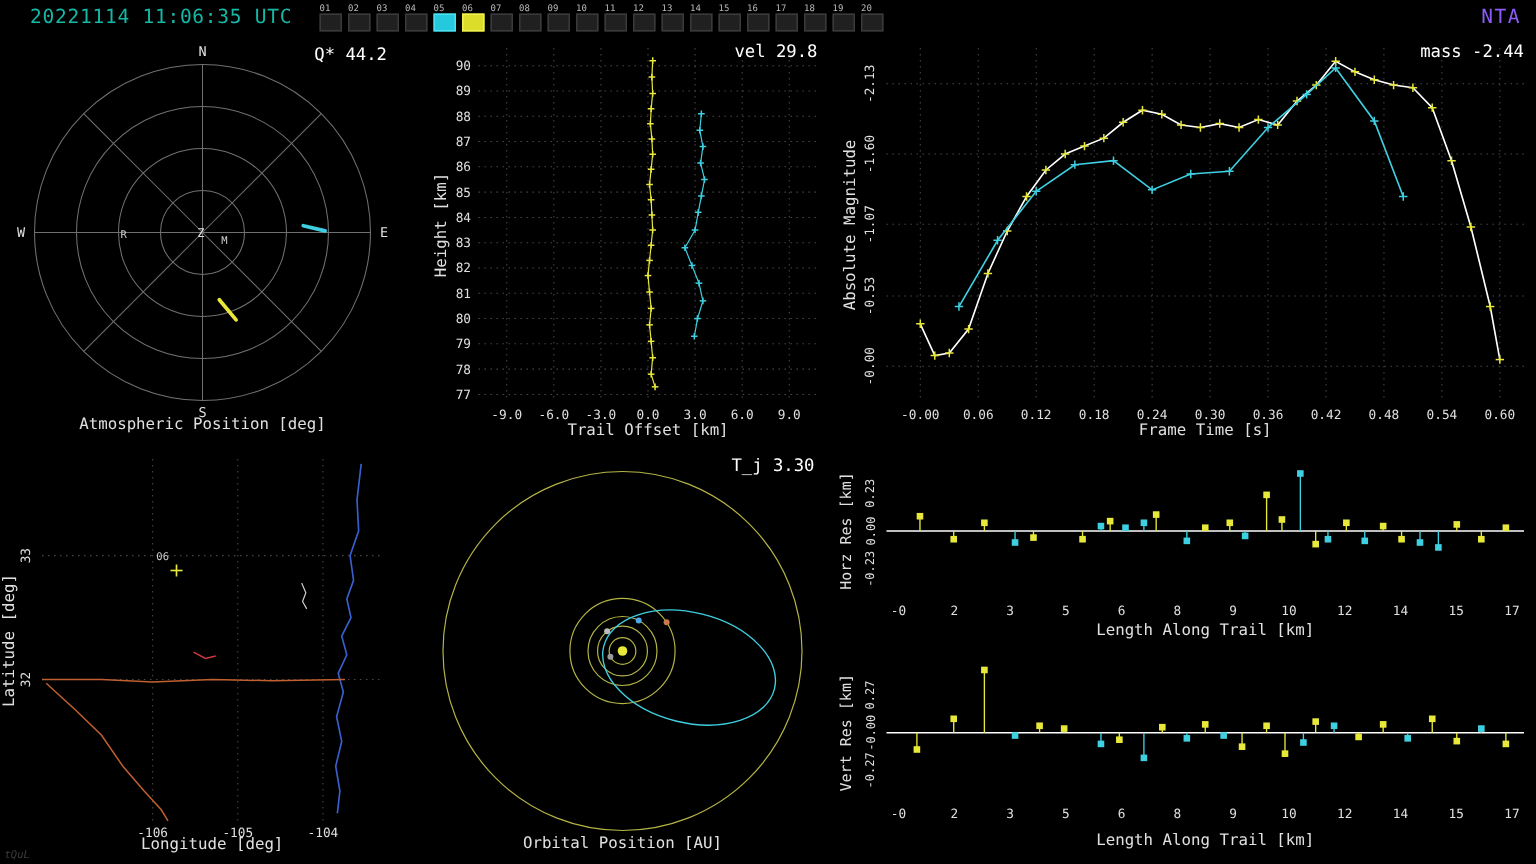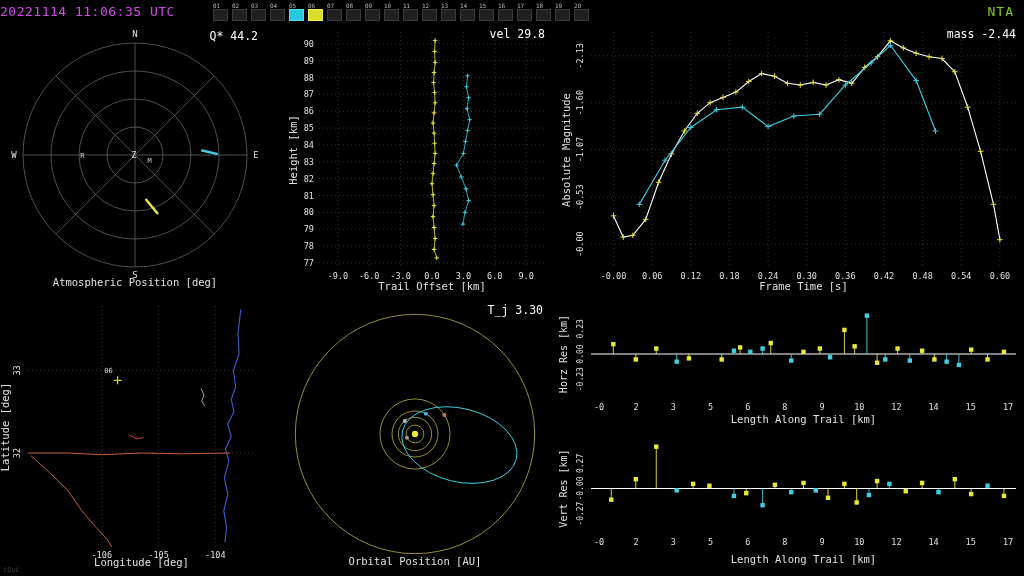--- a/index.html
+++ b/index.html
@@ -1,20 +1,20 @@
 <!DOCTYPE html>
 <html><head>
 <meta charset="utf-8">
 <style>
   html,body{margin:0;padding:0;background:#000;}
   .screen{position:relative;width:1024px;height:576px;background:#000;overflow:hidden;
           font-family:"DejaVu Sans Mono",monospace;color:#e8e8e8;}
   .topbar{position:absolute;left:0;top:0;width:1024px;height:22px;}
-  .ts{position:absolute;left:0;top:4px;font-size:13px;color:#d946ef;letter-spacing:0.5px;}
-  .station{position:absolute;right:10px;top:4px;font-size:13px;color:#84cc16;letter-spacing:1px;}
+  .ts{position:absolute;left:20px;top:4px;font-size:13px;color:#14b8a6;letter-spacing:0.5px;}
+  .station{position:absolute;right:10px;top:4px;font-size:13px;color:#8b5cf6;letter-spacing:1px;}
   .frames{position:absolute;left:213px;top:2px;display:flex;}
   .frame{width:19px;display:flex;flex-direction:column;align-items:flex-start;}
   .fnum{font-size:6px;line-height:7px;color:#b8b8b8;}
   .fbox{width:13px;height:10px;background:#202020;border:1px solid #3a3a3a;}
   .frame.cyan .fbox{background:#25c8dc;border-color:#4fe0f0;}
   .frame.yellow .fbox{background:#dcdc2a;border-color:#f0f050;}
   svg{position:absolute;display:block;}
   #atmos{left:0;top:22px;}   #trail{left:283px;top:22px;}  #mag{left:555px;top:22px;}
   #map{left:0;top:300px;}    #orbit{left:283px;top:300px;}
   #horzres{left:555px;top:300px;} #vertres{left:555px;top:432px;}

